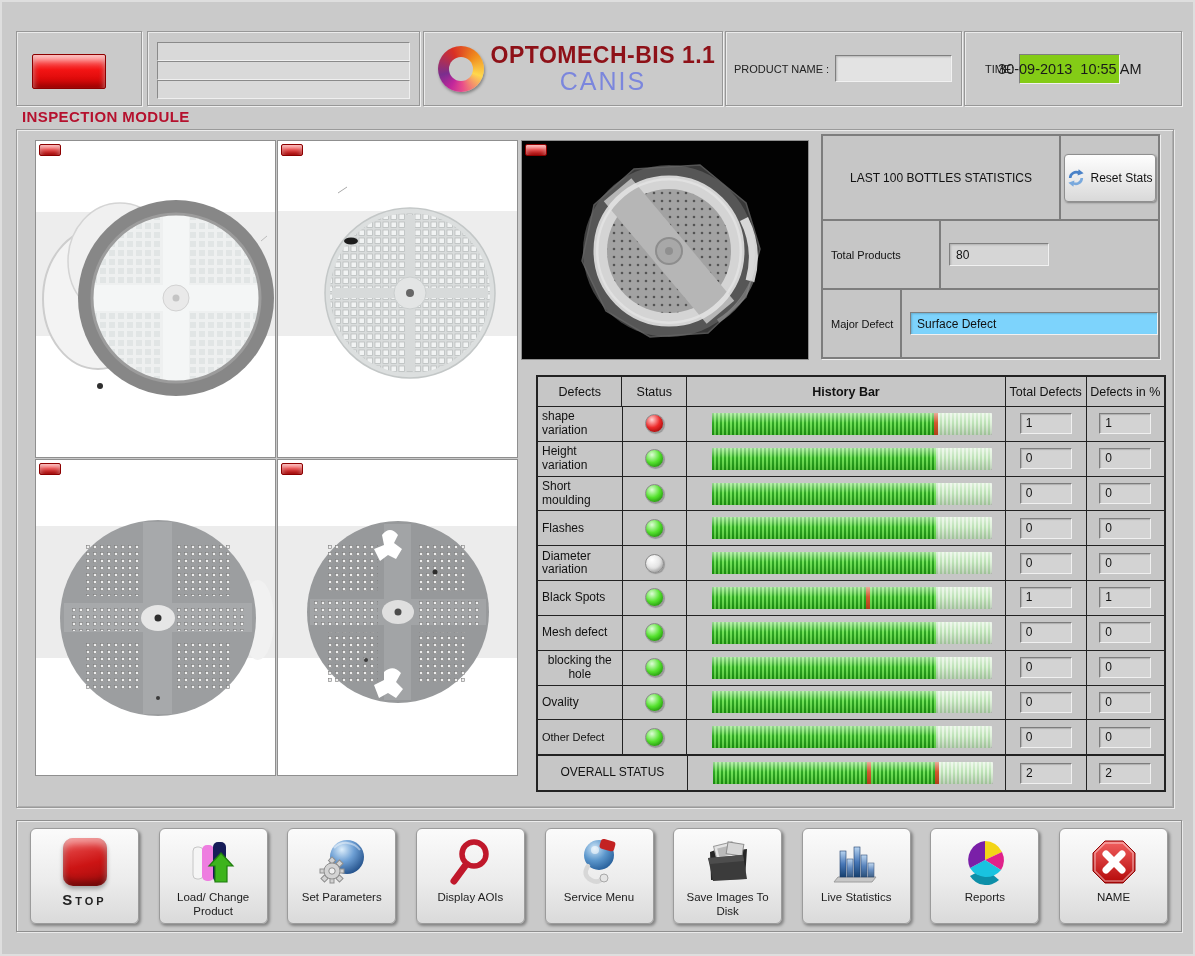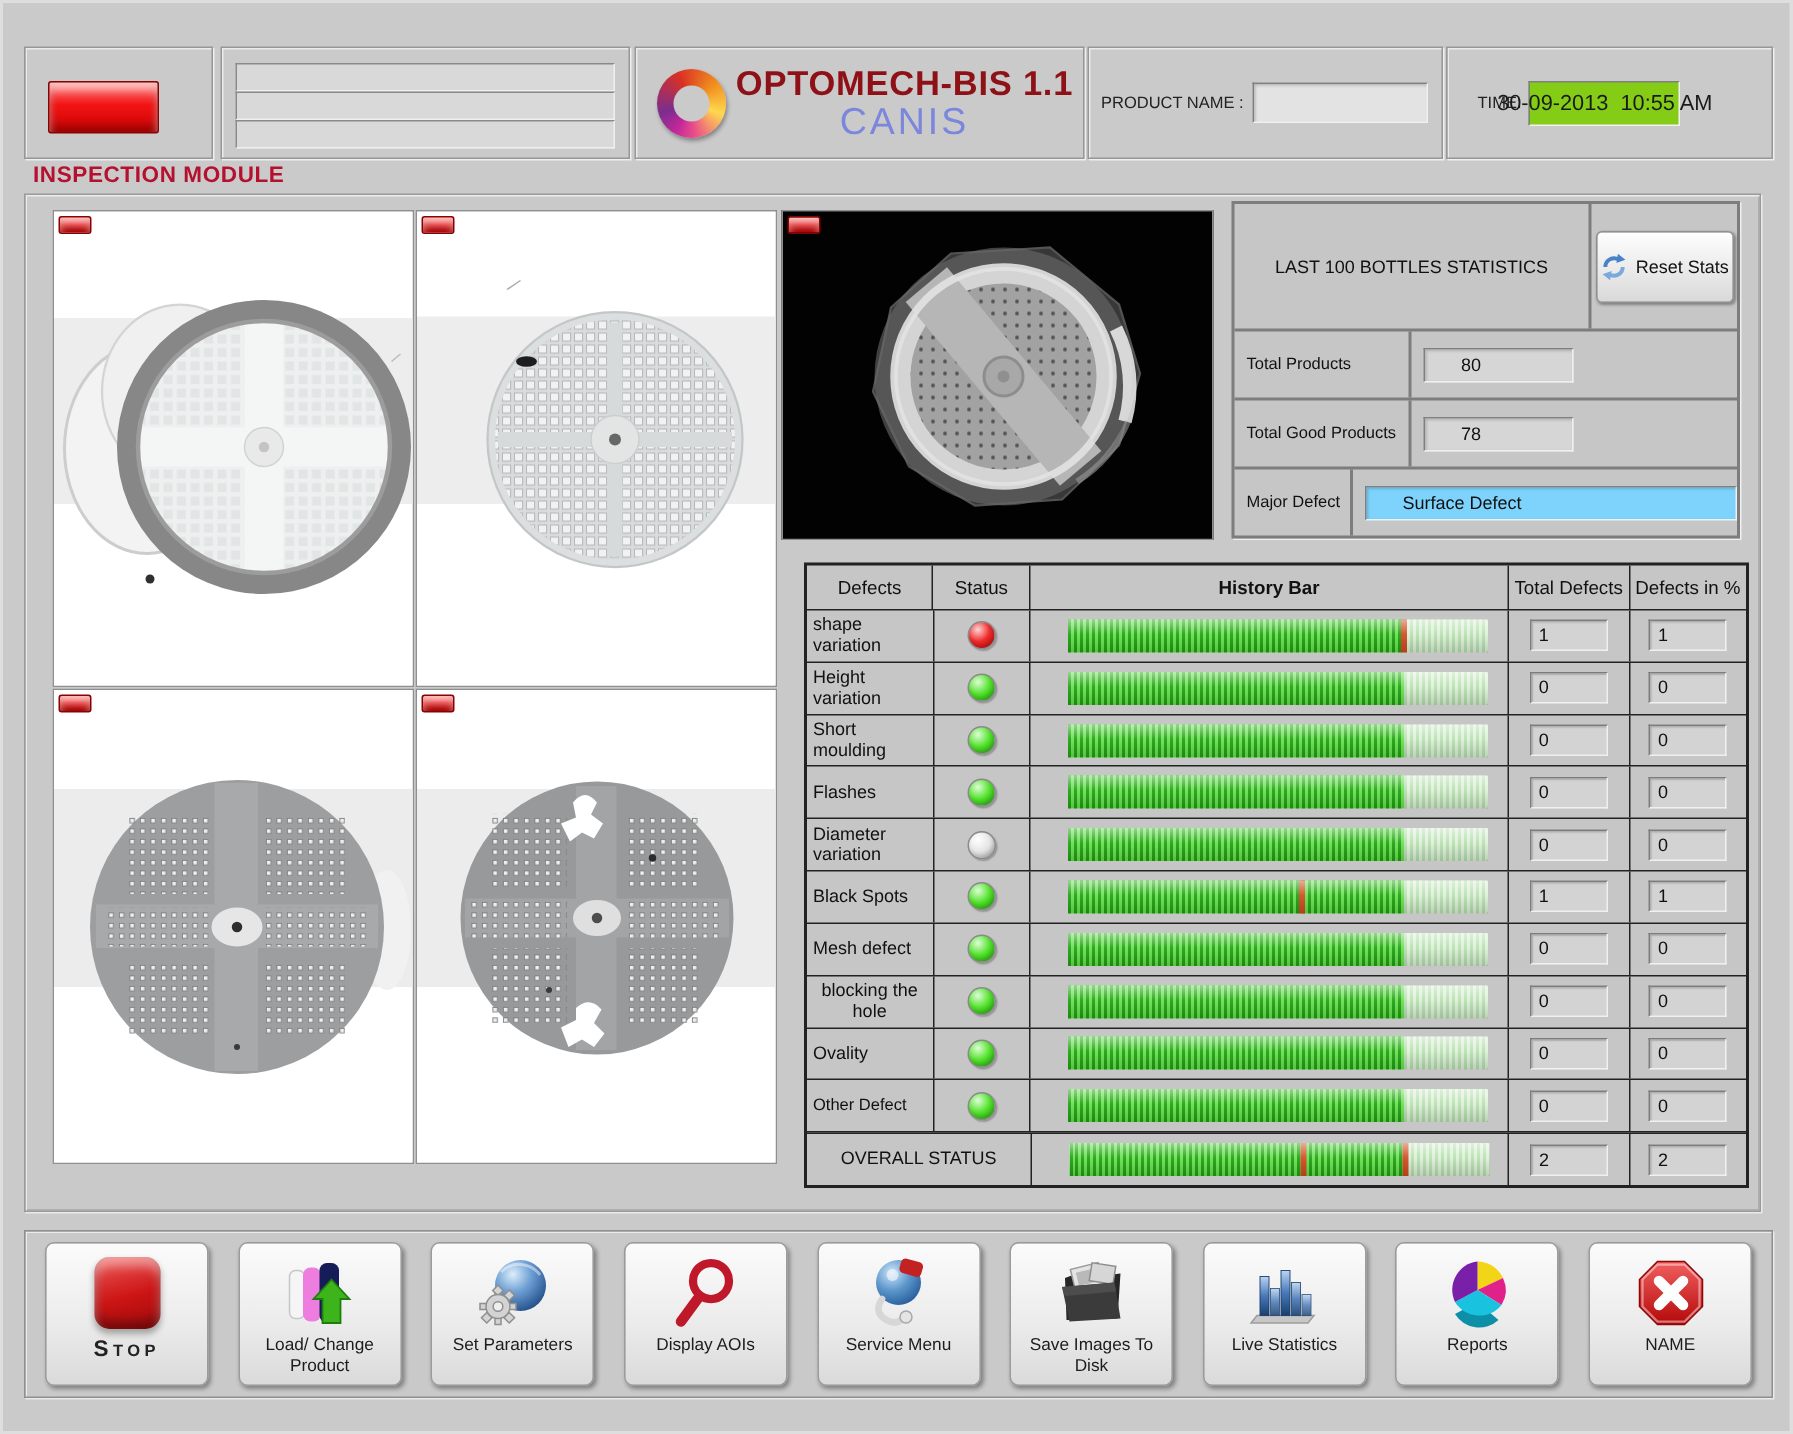--- a/index.html
+++ b/index.html
@@ -63,21 +63,21 @@
   #stats-btn-cell { flex:1; display:flex; align-items:center; justify-content:center; }
   #reset-btn { width:92px; height:48px; border-radius:4px; border:1px solid #8f8f8f; cursor:pointer;
                background:linear-gradient(180deg,#fefefe 0%,#ececec 50%,#d9d9d9 100%);
                box-shadow:1px 1px 2px rgba(0,0,0,.35); display:flex; align-items:center; justify-content:center; gap:4px;
                font-size:12px; color:#111; font-family:"Liberation Sans",sans-serif; }
   .stat-row { flex:1; display:flex; border-bottom:2px solid #7d7d7d; }
   .stat-row:last-child { border-bottom:none; }
   .stat-label { width:118px; border-right:2px solid #7d7d7d; display:flex; align-items:center;
                 padding-left:8px; font-size:11px; color:#111; }
   .stat-field-cell { flex:1; display:flex; align-items:center; padding-left:8px; }
-  .stat-field { height:23px; font-size:12px; color:#111; display:flex; align-items:center; padding-left:24px; }
+  .stat-field { height:23px; font-size:12px; color:#111; display:flex; align-items:center; padding-left:6px; }
   .w-small { width:100px; } .w-wide { width:248px; background:#7dd3fc; }
 
   
   #dtable { position:absolute; left:519px; top:245px; width:630px; height:417px; border:2px solid #222;
             display:flex; flex-direction:column; background:#c6c6c6; }
   .t-row { display:flex; border-bottom:1px solid #222; flex:1; min-height:0; }
   #t-head { flex:0 0 30px; }
   .t-row:last-child { border-bottom:none; }
   .t-row.overall { border-top:1px solid #222; }
   .cell { border-right:1px solid #222; display:flex; align-items:center; min-width:0; }
@@ -312,26 +312,20 @@
           </button>
         </div>
       </div>
       <div class="stat-row">
         <div class="stat-label">Total Products</div>
         <div class="stat-field-cell">
             <div class="stat-field sunken w-small">80</div>
           </div>
       </div>
       <div class="stat-row">
-        <div class="stat-label">Total Good Products</div>
-        <div class="stat-field-cell">
-            <div class="stat-field sunken w-small">78</div>
-          </div>
-      </div>
-      <div class="stat-row">
         <div class="stat-label">Major Defect</div>
         <div class="stat-field-cell">
             <div class="stat-field sunken w-wide">Surface Defect</div>
           </div>
       </div>
     </div>
 
     <div id="dtable">
       <div class="t-row" id="t-head">
         <div class="cell c-def">Defects</div>

